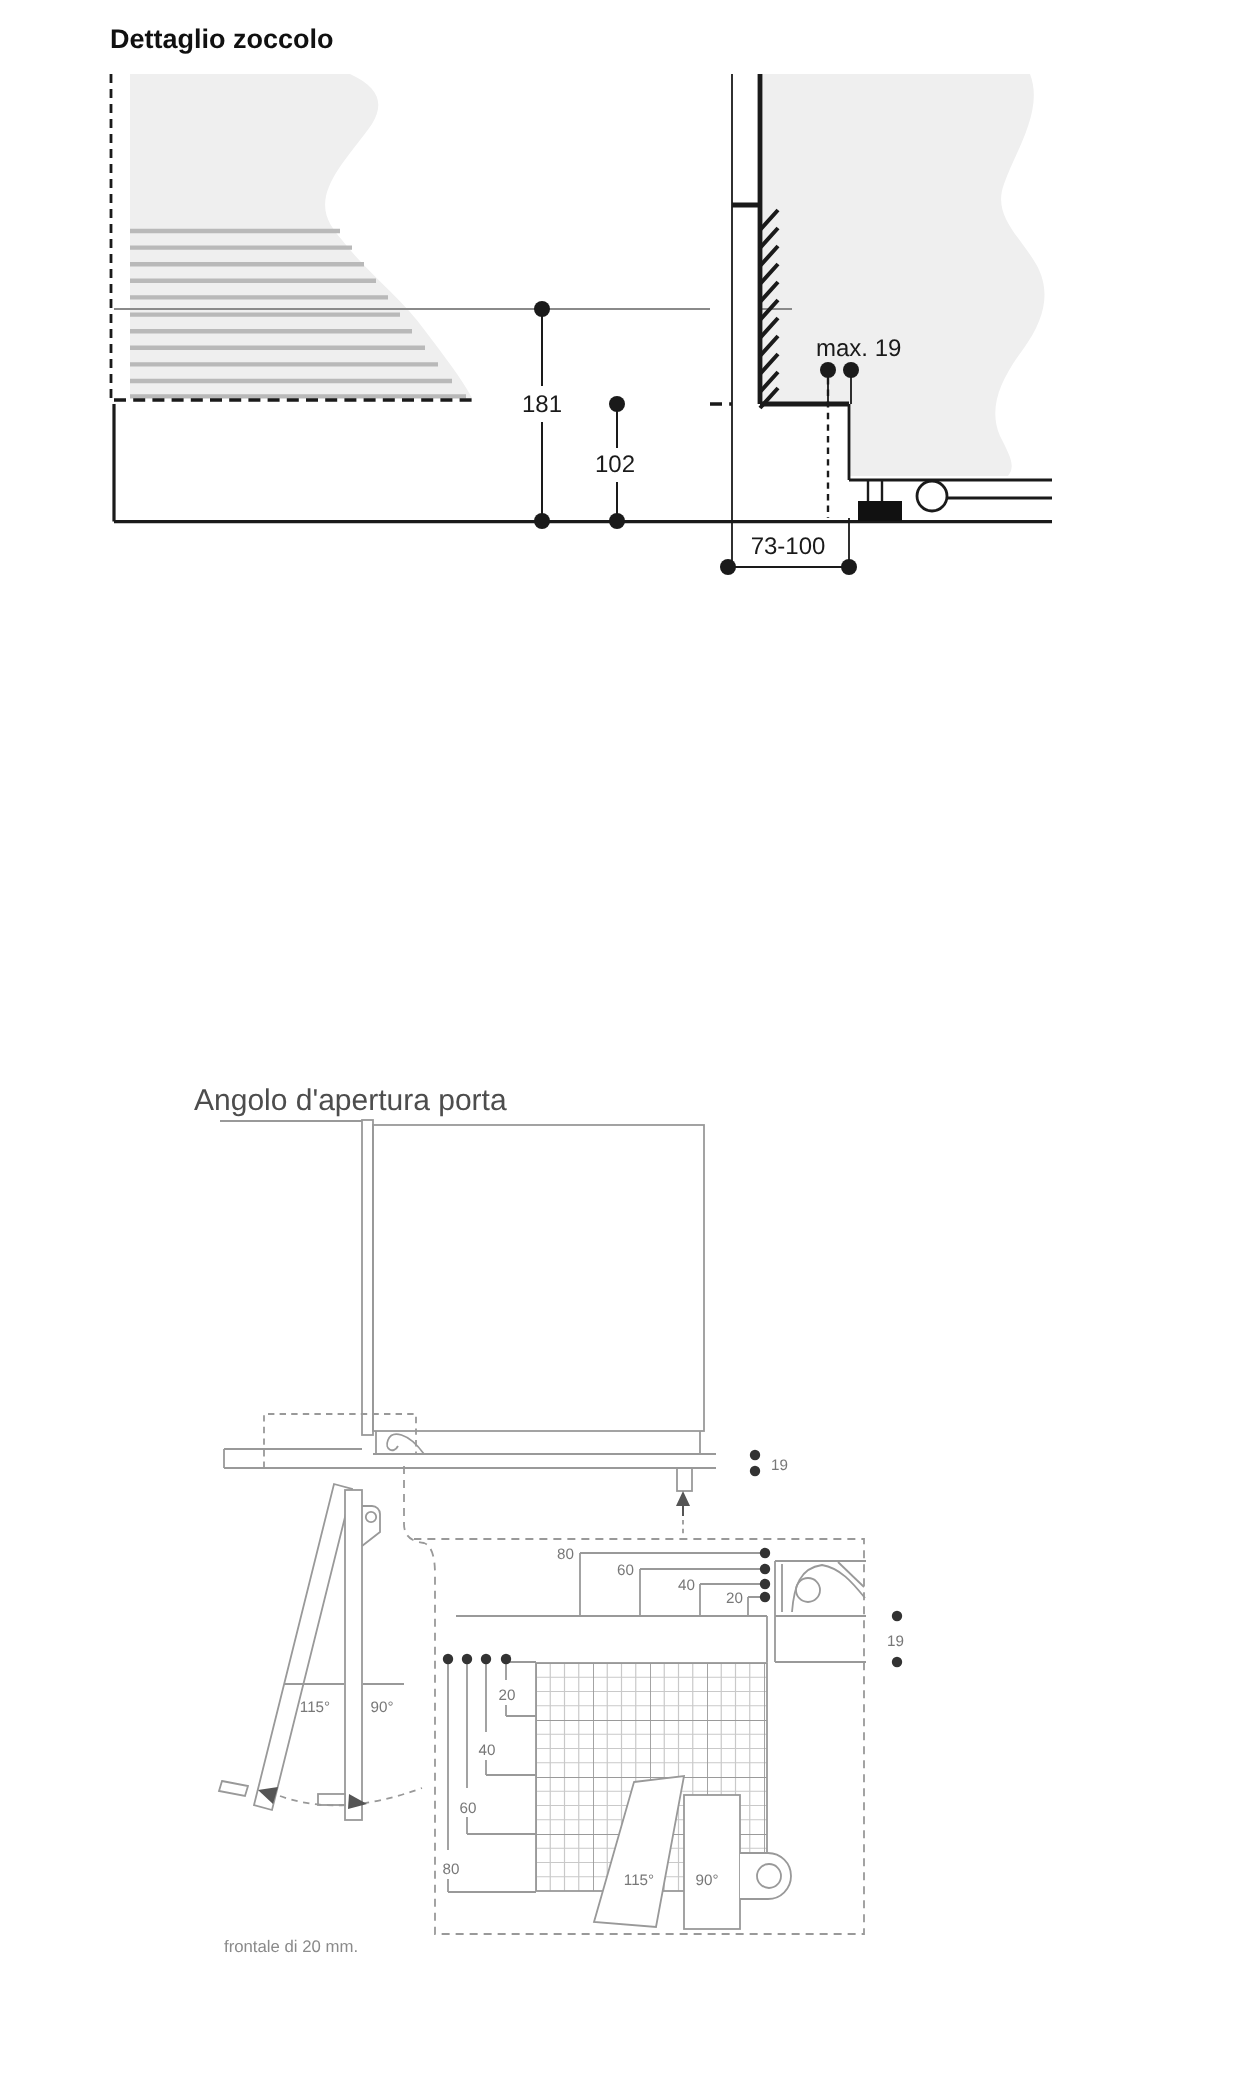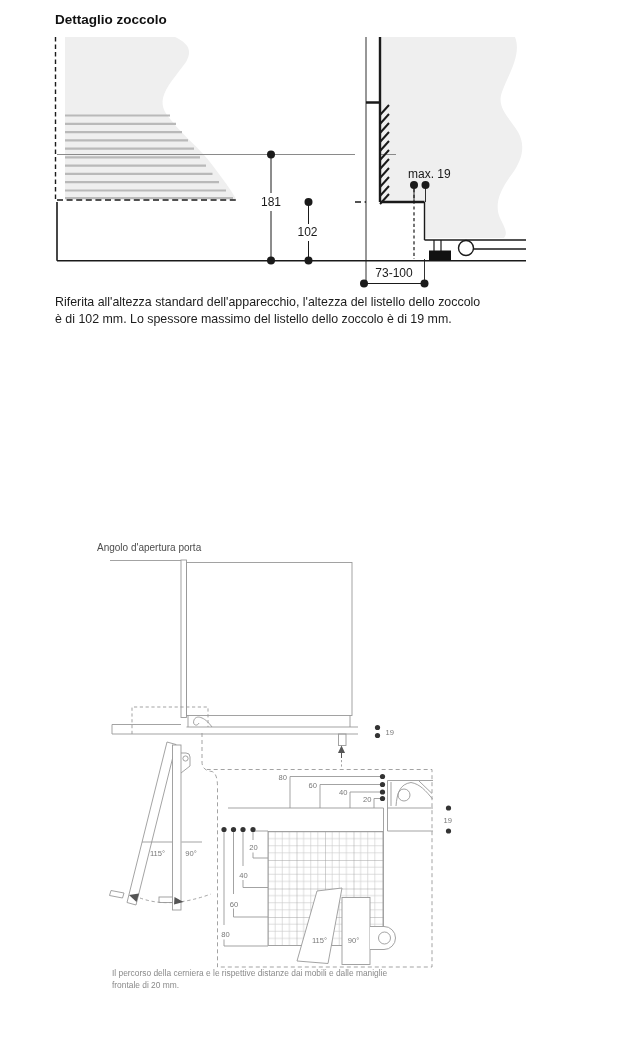--- a/index.html
+++ b/index.html
@@ -1,21 +1,21 @@
 <!DOCTYPE html>
 <html><head>
 <meta charset="utf-8">
 <style>
   html,body{margin:0;padding:0;background:#fff;}
   .page{position:relative;width:617px;height:1037px;background:#fff;overflow:hidden;
         font-family:"Liberation Sans","DejaVu Sans",sans-serif;}
   .title1{position:absolute;left:55px;top:12px;font-size:13.5px;font-weight:bold;color:#111;}
   .svg-abs{position:absolute;left:0;}
   .para{position:absolute;left:55px;top:294px;font-size:12.4px;color:#1c1c1c;line-height:16.8px;}
-  .subtitle{position:absolute;left:97px;top:542px;font-size:10px;color:#4d4d4d;}
+  .subtitle{position:absolute;left:97px;top:542px;font-size:15px;color:#4d4d4d;}
   .caption{position:absolute;left:112px;top:967px;font-size:8.4px;color:#8a8a8a;line-height:12.3px;}
   svg text{font-family:"Liberation Sans","DejaVu Sans",sans-serif;}
   .dim1{font-size:12px;fill:#1a1a1a;}
   .dim2{font-size:7.6px;fill:#787878;}
 </style>
 </head>
 <body>
 
 <div class="page">
 
@@ -74,24 +74,20 @@
     </g>
 
     <g>
       <path d="M364,283.5 H424.5" stroke="#1a1a1a" stroke-width="1" fill="none"></path>
       <circle cx="364" cy="283.5" r="4" fill="#1a1a1a"></circle>
       <circle cx="424.5" cy="283.5" r="4" fill="#1a1a1a"></circle>
       <text class="dim1" x="394" y="277" text-anchor="middle">73-100</text>
     </g>
   </svg>
 
-  <div class="para">
-    <div>Riferita all'altezza standard dell'apparecchio, l'altezza del listello dello zoccolo</div>
-    <div>è di 102 mm. Lo spessore massimo del listello dello zoccolo è di 19 mm.</div>
-  </div>
 
   <div class="subtitle">Angolo d'apertura porta</div>
 
   <svg class="svg-abs" style="top:555px" width="617" height="415" viewBox="0 555 617 415">
     <defs>
       <pattern id="gridp" x="268" y="831.5" width="28.5" height="28.5" patternUnits="userSpaceOnUse">
         <path d="M7.125,0 V28.5 M14.25,0 V28.5 M21.375,0 V28.5 M0,7.125 H28.5 M0,14.25 H28.5 M0,21.375 H28.5" stroke="#c9c9c9" stroke-width="0.6" fill="none"></path>
         <path d="M0,0 H28.5 M0,0 V28.5" stroke="#9a9a9a" stroke-width="0.9" fill="none"></path>
       </pattern>
     </defs>
@@ -180,17 +176,16 @@
       <polygon points="317,891 342,888 328,963.5 297,961" fill="#fff"></polygon>
       <rect x="342" y="897.5" width="28" height="67" fill="#fff"></rect>
       <path d="M370,926.5 L384,926.5 A11.5,11.5 0 0 1 384,949.5 L370,949.5" fill="#fff"></path>
       <circle cx="384.5" cy="938" r="6" fill="#fff"></circle>
     </g>
     <text class="dim2" x="319.5" y="942.5" text-anchor="middle">115°</text>
     <text class="dim2" x="353.5" y="942.5" text-anchor="middle">90°</text>
   </svg>
 
   <div class="caption">
-    <div>Il percorso della cerniera e le rispettive distanze dai mobili e dalle maniglie</div>
     <div>frontale di 20 mm.</div>
   </div>
 
 </div>
 
 </body></html>

